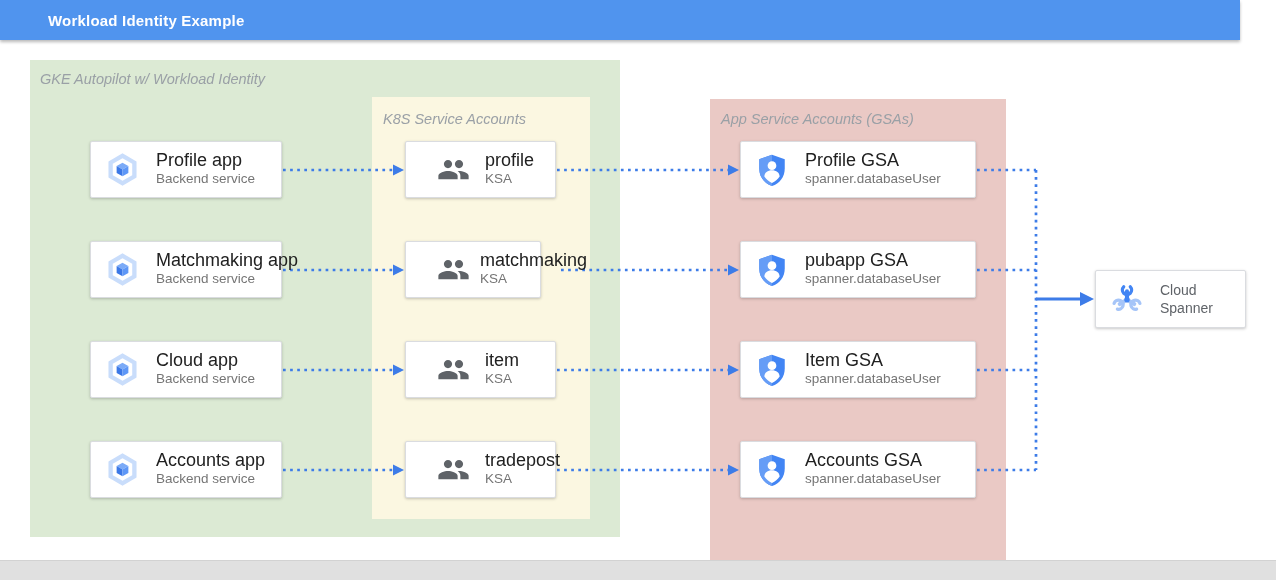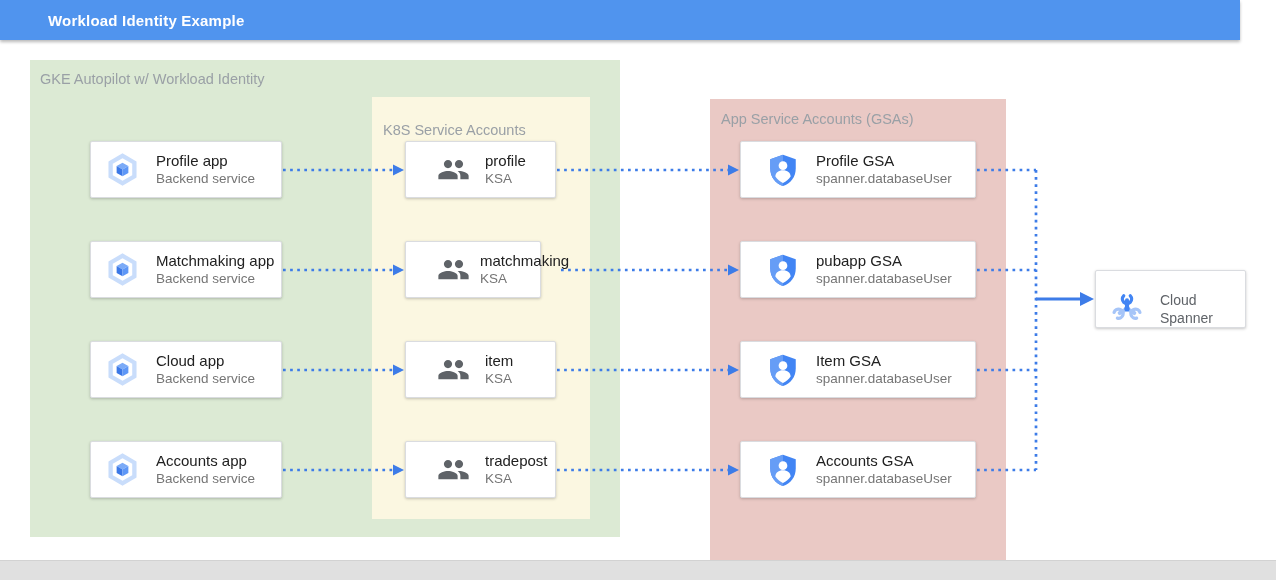--- a/index.html
+++ b/index.html
@@ -10,60 +10,60 @@
   }
   
   .titlebar{
     position:absolute;left:0;top:0;width:1240px;height:40px;
     background:#5094ee;box-shadow:0 2px 3px rgba(0,0,0,.28);
     display:flex;align-items:center;z-index:20;
   }
   .titlebar .title{color:#ffffff;font-size:15px;font-weight:700;letter-spacing:.2px;margin-left:48px;}
   
   .zone{position:absolute;z-index:1;}
-  .zone-label{position:absolute;font-size:14.5px;color:#9aa0a6;white-space:nowrap;}
+  .zone-label{position:absolute;font-size:14.5px;color:#9aa0a6;white-space:nowrap;font-style:italic;}
   .gke-zone{left:30px;top:60px;width:590px;height:477px;background:#dcead4;}
   .ksa-zone{left:372px;top:97px;width:218px;height:422px;background:#fbf7e1;}
   .gsa-zone{left:710px;top:99px;width:296px;height:493px;background:#eac9c5;}
   
   .card{
     position:absolute;background:#ffffff;border:1px solid #dadce0;border-radius:2px;
     box-shadow:0 1px 3px rgba(0,0,0,.22);z-index:10;
     display:flex;align-items:center;box-sizing:border-box;
   }
   .card .ic{flex:0 0 auto;display:flex;align-items:center;justify-content:center;}
   .card .txt{margin-left:15px;min-width:0;}
-  .card .t1{font-size:15px;color:#212121;line-height:19px;white-space:nowrap;}
+  .card .t1{font-size:18px;color:#212121;line-height:19px;white-space:nowrap;}
   .card .t2{font-size:13.5px;color:#757575;line-height:18px;white-space:nowrap;}
   .app-card{left:90px;width:192px;height:57px;padding-left:13px;}
   .ksa-card{left:405px;width:151px;height:57px;padding-left:31px;}
-  .gsa-card{left:740px;width:236px;height:57px;padding-left:24px;}
+  .gsa-card{left:740px;width:236px;height:57px;padding-left:13px;}
   .row0{top:141px}.row1{top:241px}.row2{top:341px}.row3{top:441px}
-  .spanner-card{left:1095px;top:270px;width:151px;height:58px;padding-left:12px;align-items:flex-end;}
+  .spanner-card{left:1095px;top:270px;width:151px;height:58px;padding-left:12px;}
   .spanner-card .t1{font-size:14px;color:#5f6368;line-height:18px;white-space:normal;width:72px;}
   
   .arrows{position:absolute;left:0;top:0;z-index:5;pointer-events:none;}
   
   .footer{
     position:absolute;left:0;top:560px;width:1276px;height:20px;
     background:#e0e0e0;border-top:1px solid #d2d2d2;box-sizing:border-box;z-index:20;
   }
 </style>
 </head>
 <body>
 
 <div class="titlebar">
   <span class="title">Workload Identity Example</span>
 </div>
 
 <div class="zone gke-zone">
   <span class="zone-label" style="left:10px;top:11px;">GKE Autopilot w/ Workload Identity</span>
 </div>
 <div class="zone ksa-zone">
-  <span class="zone-label" style="left:11px;top:25px;">K8S Service Accounts</span>
+  <span class="zone-label" style="left:11px;top:14px;">K8S Service Accounts</span>
 </div>
 <div class="zone gsa-zone">
   <span class="zone-label" style="left:11px;top:12px;">App Service Accounts (GSAs)</span>
 </div>
 
 <svg class="arrows" width="1276" height="580">
   <g stroke="#3d7ce8" stroke-width="2.7" stroke-dasharray="2.7 4.4" fill="none">
 
     <line x1="283" y1="170" x2="395" y2="170"></line>
     <line x1="283" y1="270" x2="395" y2="270"></line>

